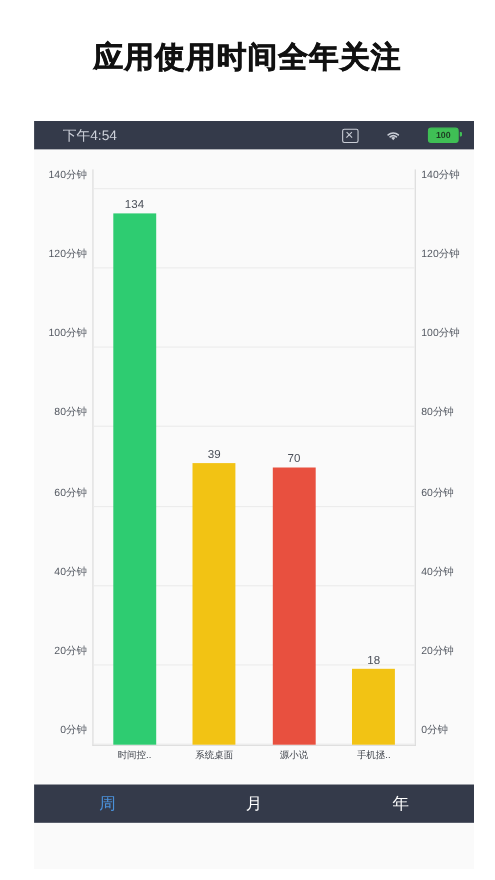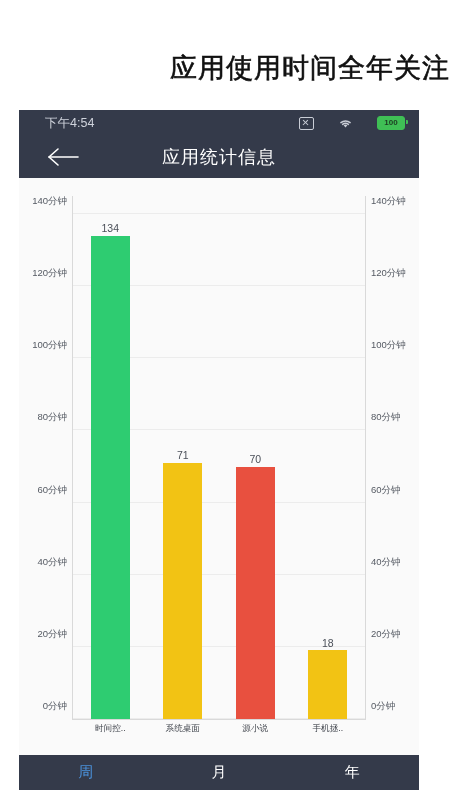--- a/index.html
+++ b/index.html
@@ -12,34 +12,34 @@
     height: 800px;
     position: relative;
     font-family: "Liberation Sans", "DejaVu Sans", sans-serif;
     overflow: hidden;
   }
 
   
   .page-heading {
     position: absolute;
     left: 0;
-    top: 50px;
+    top: 34px;
     width: 450px;
-    text-align: right;
+    text-align: center;
     font-size: 27px;
-    font-weight: normal;
+    font-weight: bold;
     letter-spacing: 1px;
     color: #111111;
     -webkit-text-stroke: 0.6px #111111;
   }
 
   
   .phone {
     position: absolute;
-    left: 19px;
+    left: 31px;
     top: 110px;
     width: 400px;
     height: 680px;
     background: #fafafa;
     overflow: hidden;
   }
 
   
   .status-bar {
     height: 26px;
@@ -238,27 +238,20 @@
         <path d="M7.5 10.6 L5.6 8.3 a3 3 0 0 1 3.8 0 Z" fill="#c9cdd6"></path>
         <path d="M2.9 5.6 a7 7 0 0 1 9.2 0" stroke="#c9cdd6" stroke-width="1.5" fill="none" stroke-linecap="round"></path>
         <path d="M4.6 7.4 a4.6 4.6 0 0 1 5.8 0" stroke="#c9cdd6" stroke-width="1.5" fill="none" stroke-linecap="round"></path>
       </svg>
       <div class="icon-battery">
         <span class="battery-text">100</span>
       </div>
     </div>
   </div>
 
-  <div class="nav-bar">
-    <svg class="back-arrow" viewBox="0 0 34 22">
-      <path d="M2 11 H31" stroke="#ffffff" stroke-width="1.6" stroke-linecap="round"></path>
-      <path d="M11 3 L2 11 L11 19" stroke="#ffffff" stroke-width="1.6" fill="none" stroke-linecap="round" stroke-linejoin="round"></path>
-    </svg>
-    <div class="nav-title">应用统计信息</div>
-  </div>
 
   <div class="chart-wrap">
     <div class="plot">
       <div id="gridlines">
           <div class="gridline" style="bottom: 0%;"></div>
           <div class="gridline" style="bottom: 13.7931%;"></div>
           <div class="gridline" style="bottom: 27.5862%;"></div>
           <div class="gridline" style="bottom: 41.3793%;"></div>
           <div class="gridline" style="bottom: 55.1724%;"></div>
           <div class="gridline" style="bottom: 68.9655%;"></div>
@@ -285,21 +278,21 @@
           <div class="axis-label axis-right" style="bottom: 82.7586%;">120分钟</div>
           <div class="axis-label axis-right" style="bottom: 96.5517%;">140分钟</div>
         </div>
       <div class="bars" id="bars">
           <div class="bar-slot">
             <div class="bar-value">134</div>
             <div class="bar" style="height: 92.4138%; background: rgb(46, 204, 113);"></div>
             <div class="cat-label">时间控..</div>
           </div>
           <div class="bar-slot">
-            <div class="bar-value">71</div>
+            <div class="bar-value">39</div>
             <div class="bar" style="height: 48.9655%; background: rgb(242, 195, 20);"></div>
             <div class="cat-label">系统桌面</div>
           </div>
           <div class="bar-slot">
             <div class="bar-value">70</div>
             <div class="bar" style="height: 48.2759%; background: rgb(232, 80, 63);"></div>
             <div class="cat-label">源小说</div>
           </div>
           <div class="bar-slot">
             <div class="bar-value">18</div>

